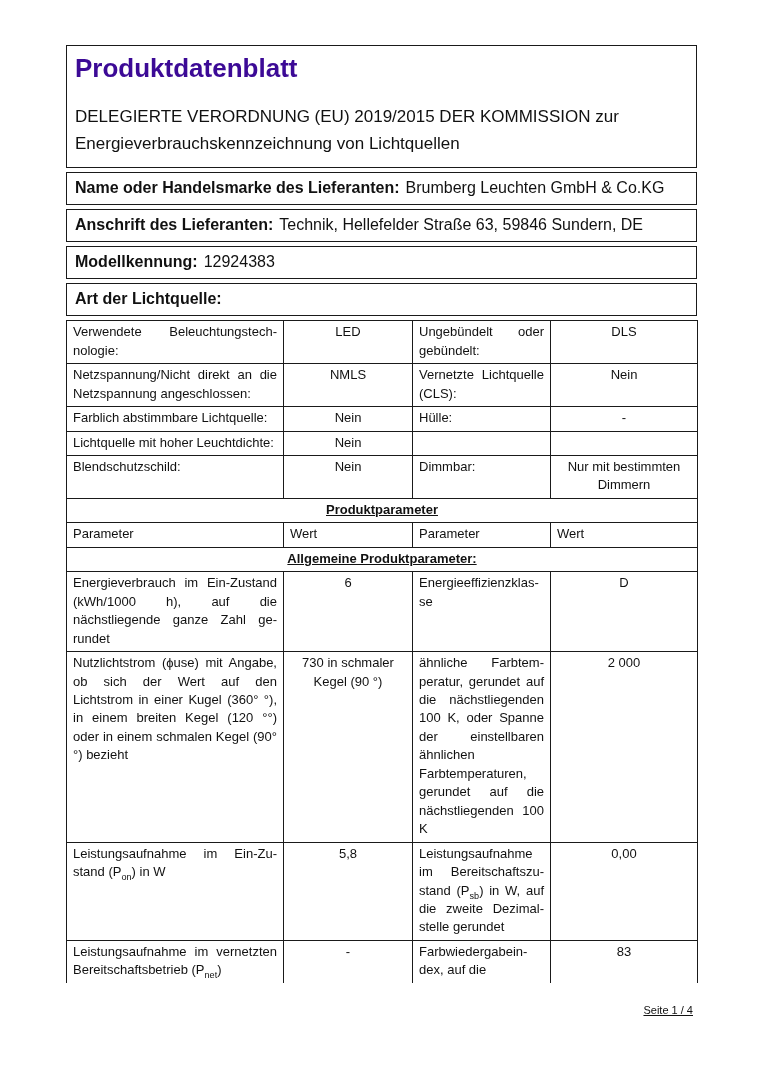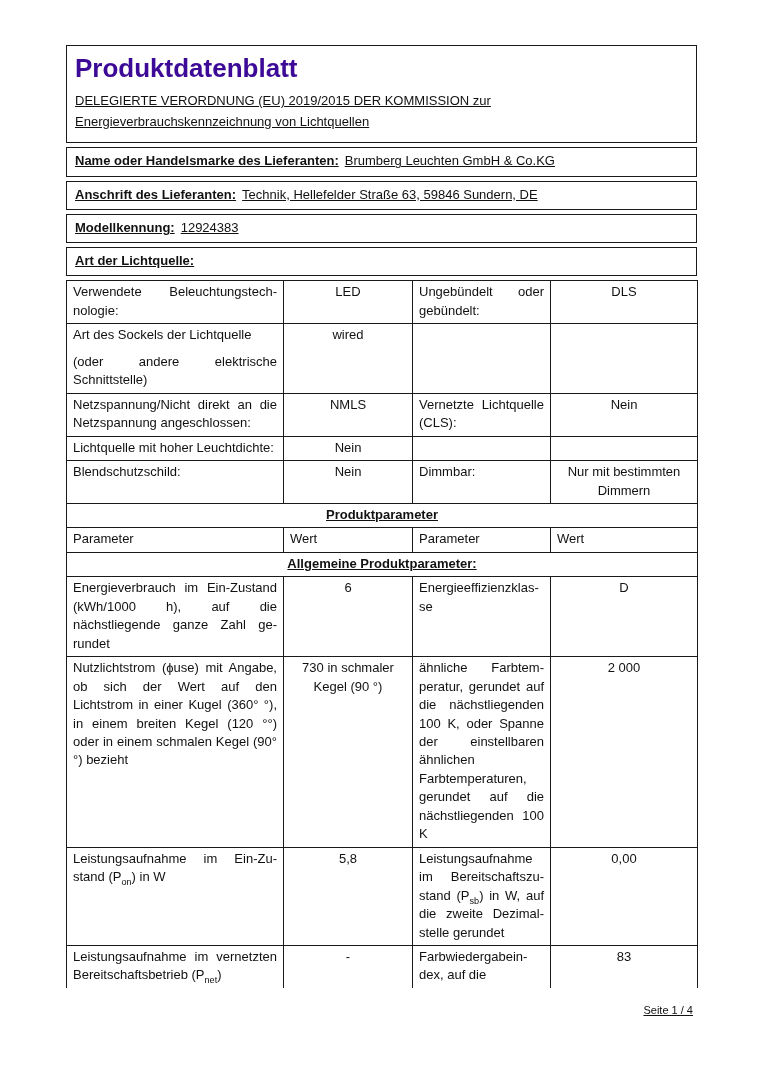--- a/index.html
+++ b/index.html
@@ -29,32 +29,30 @@
   }
   .header-box { padding: 8px 10px 10px 8px; }
   .doc-title {
     font-size: 26px;
     font-weight: bold;
     color: var(--accent, #3C0A96);
     letter-spacing: 0px;
     line-height: 1.15;
   }
   .doc-subtitle {
-    margin-top: 7px;
-    font-size: 13px;
+    margin-top: 19px;
+    font-size: 17px;
     line-height: 1.6;
     color: #111111;
     max-width: 560px;
-    text-decoration: underline;
   }
   .line-box {
     padding: 5px 8px 6px 8px;
-    font-size: 13px;
+    font-size: 16px;
     line-height: 1.25;
-    text-decoration: underline;
   }
   .line-box b { font-weight: bold; }
   .line-box .val { margin-left: 6px; }
 
   table.param-table {
     width: 631px;
     border-collapse: collapse;
     table-layout: fixed;
     font-size: 13px;
     line-height: 1.42;
@@ -121,33 +119,30 @@
           <col style="width:147px">
       </colgroup>
       <tbody>
         <tr>
           <td class="lbl">Verwendete Beleuchtungstech­nologie:</td>
           <td class="val">LED</td>
           <td class="lbl">Ungebündelt oder gebündelt:</td>
           <td class="val">DLS</td>
         </tr>
         <tr>
-          <td class="lbl">
-            <div>Art des Sockels der Lichtquelle</div>
-            <div class="para2">(oder andere elektrische Schnittstelle)</div>
-          </td>
-          <td class="val">wired</td>
-          <td class="lbl"></td>
-          <td class="val"></td>
-        </tr>
-        <tr>
           <td class="lbl">Netzspannung/Nicht direkt an die Netzspannung angeschlos­sen:</td>
           <td class="val">NMLS</td>
           <td class="lbl">Vernetzte Lichtquel­le (CLS):</td>
           <td class="val">Nein</td>
+        </tr>
+        <tr>
+          <td class="lbl">Farblich abstimmbare Licht­quelle:</td>
+          <td class="val">Nein</td>
+          <td class="lbl">Hülle:</td>
+          <td class="val">-</td>
         </tr>
         <tr>
           <td class="lbl">Lichtquelle mit hoher Leucht­dichte:</td>
           <td class="val">Nein</td>
           <td class="lbl"></td>
           <td class="val"></td>
         </tr>
         <tr>
           <td class="lbl">Blendschutzschild:</td>
           <td class="val">Nein</td>

